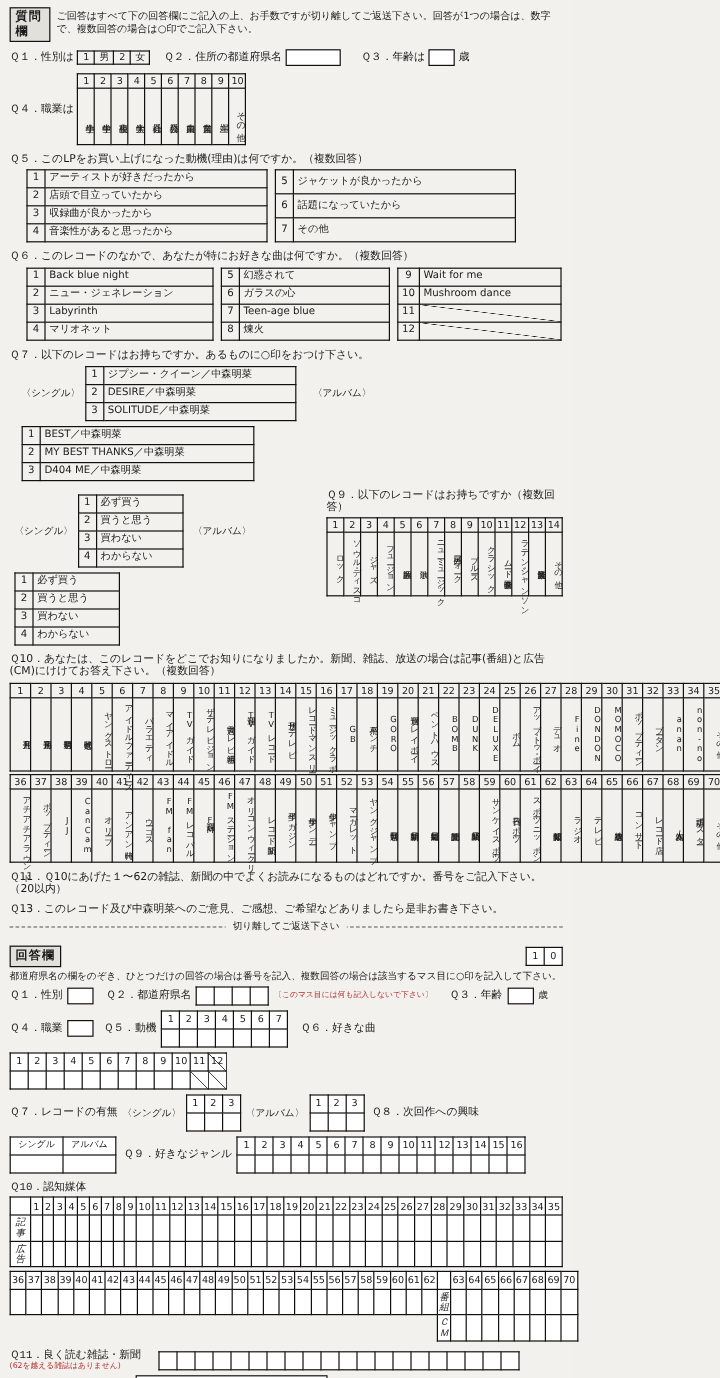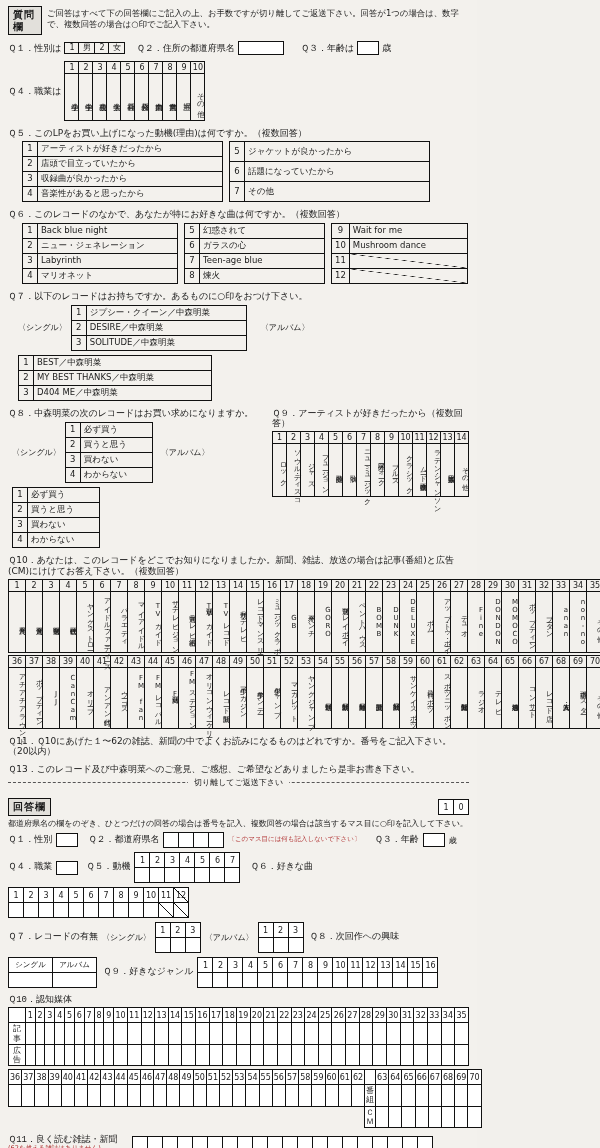--- a/index.html
+++ b/index.html
@@ -84,21 +84,21 @@
     background: linear-gradient(to top right, transparent calc(50% - 0.5px), #111 50%, transparent calc(50% + 0.5px));
   }
   .bigslash {
     position:relative;
   }
   .bigslash::after{
     content:"";
     position:absolute; left:0; top:0; right:0; bottom:0;
     background: linear-gradient(to top right, transparent calc(50% - 0.4px), #111 50%, transparent calc(50% + 0.4px));
   }
-  .labelcell { background:#eceae5; }
+  .labelcell { background:#eceae5;font-style:italic; }
   .tall { height:28px; }
   .q-block { margin-top:7px; }
   .free-lines { height:26px; }
 </style>
 </head>
 <body>
 
 <div class="page">
 
   <div class="hdr-row">
@@ -320,21 +320,20 @@
               <td class="n">3</td>
               <td class="t" style="width:178px">D404 ME／中森明菜</td>
             </tr>
       </tbody>
         </table>
     </div>
   </div>
 
   <div class="q-block two-col">
     <div style="width:290px">
-      <div>Ｑ８．中森明菜の次のレコードはお買い求めになりますか。</div>
       <div class="rowflex" style="margin-left:4px;">
         <span class="small">〈シングル〉</span>
         <table class="choice-table">
           <tbody>
               <tr>
                 <td class="n">1</td>
                 <td class="t" style="width:72px">必ず買う</td>
               </tr>
           <tr>
                 <td class="n">2</td>
@@ -367,21 +366,21 @@
               </tr>
           <tr>
                 <td class="n">4</td>
                 <td class="t" style="width:72px">わからない</td>
               </tr>
         </tbody>
           </table>
       </div>
     </div>
     <div>
-      <div>Ｑ９．アーティストが好きだったから（複数回答）</div>
+      <div>Ｑ９．以下のレコードはお持ちですか（複数回答）</div>
       <table class="g" style="margin-top:2px">
         <tbody>
             <tr class="numrow">
           <td>1</td>
           <td>2</td>
           <td>3</td>
           <td>4</td>
           <td>5</td>
           <td>6</td>
           <td>7</td>

